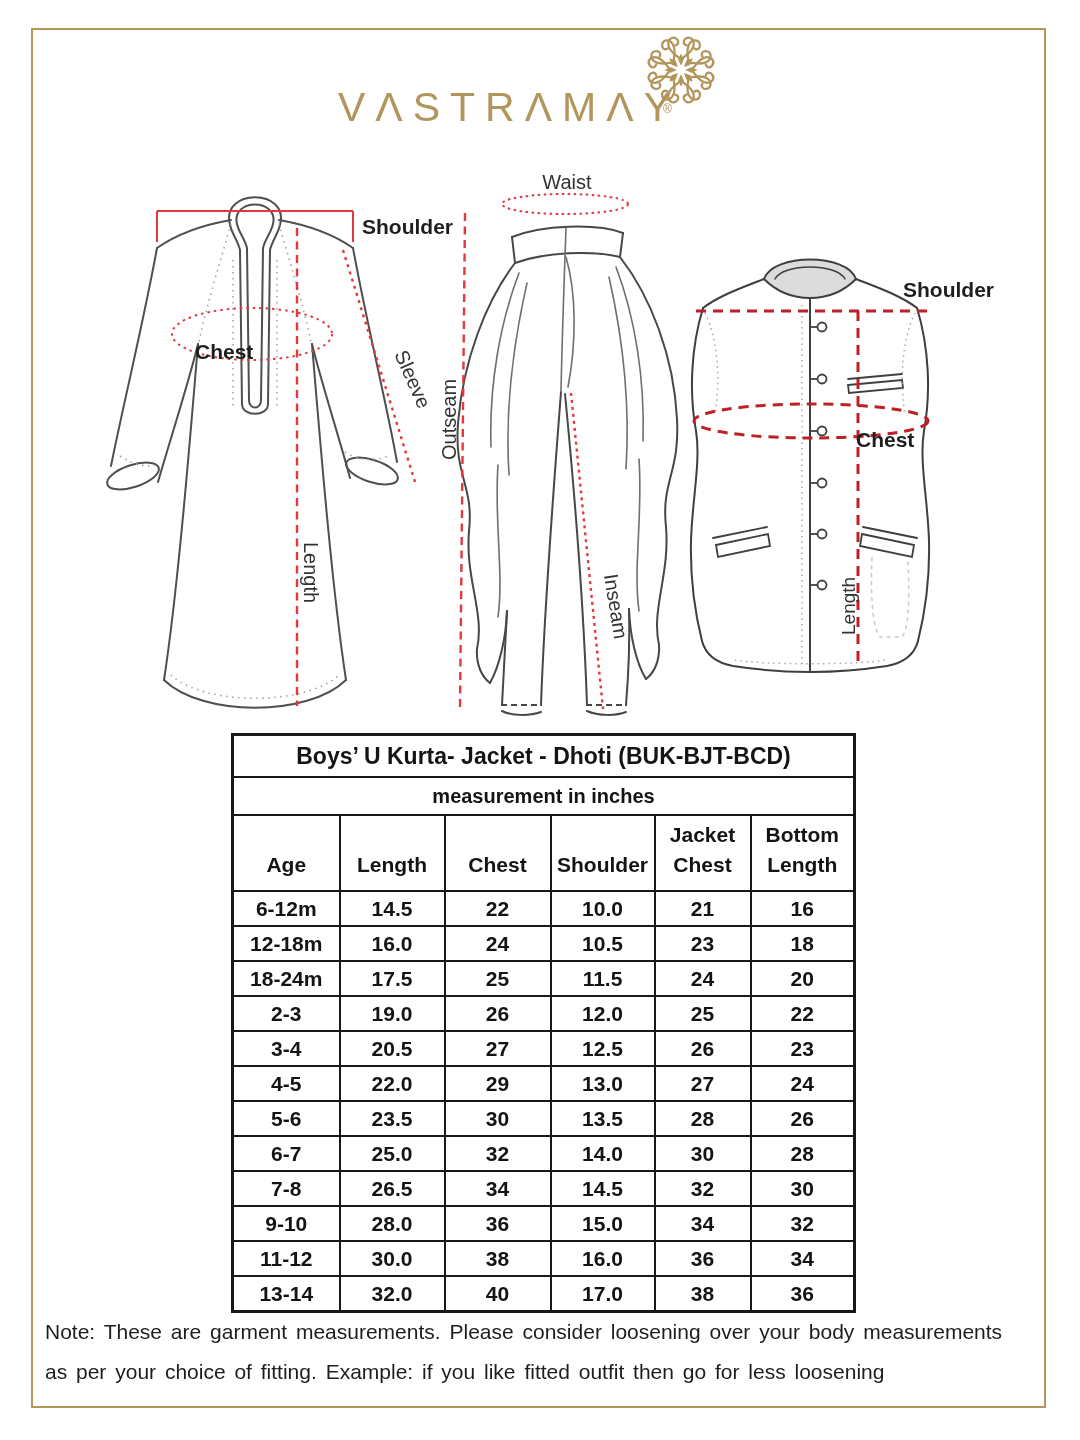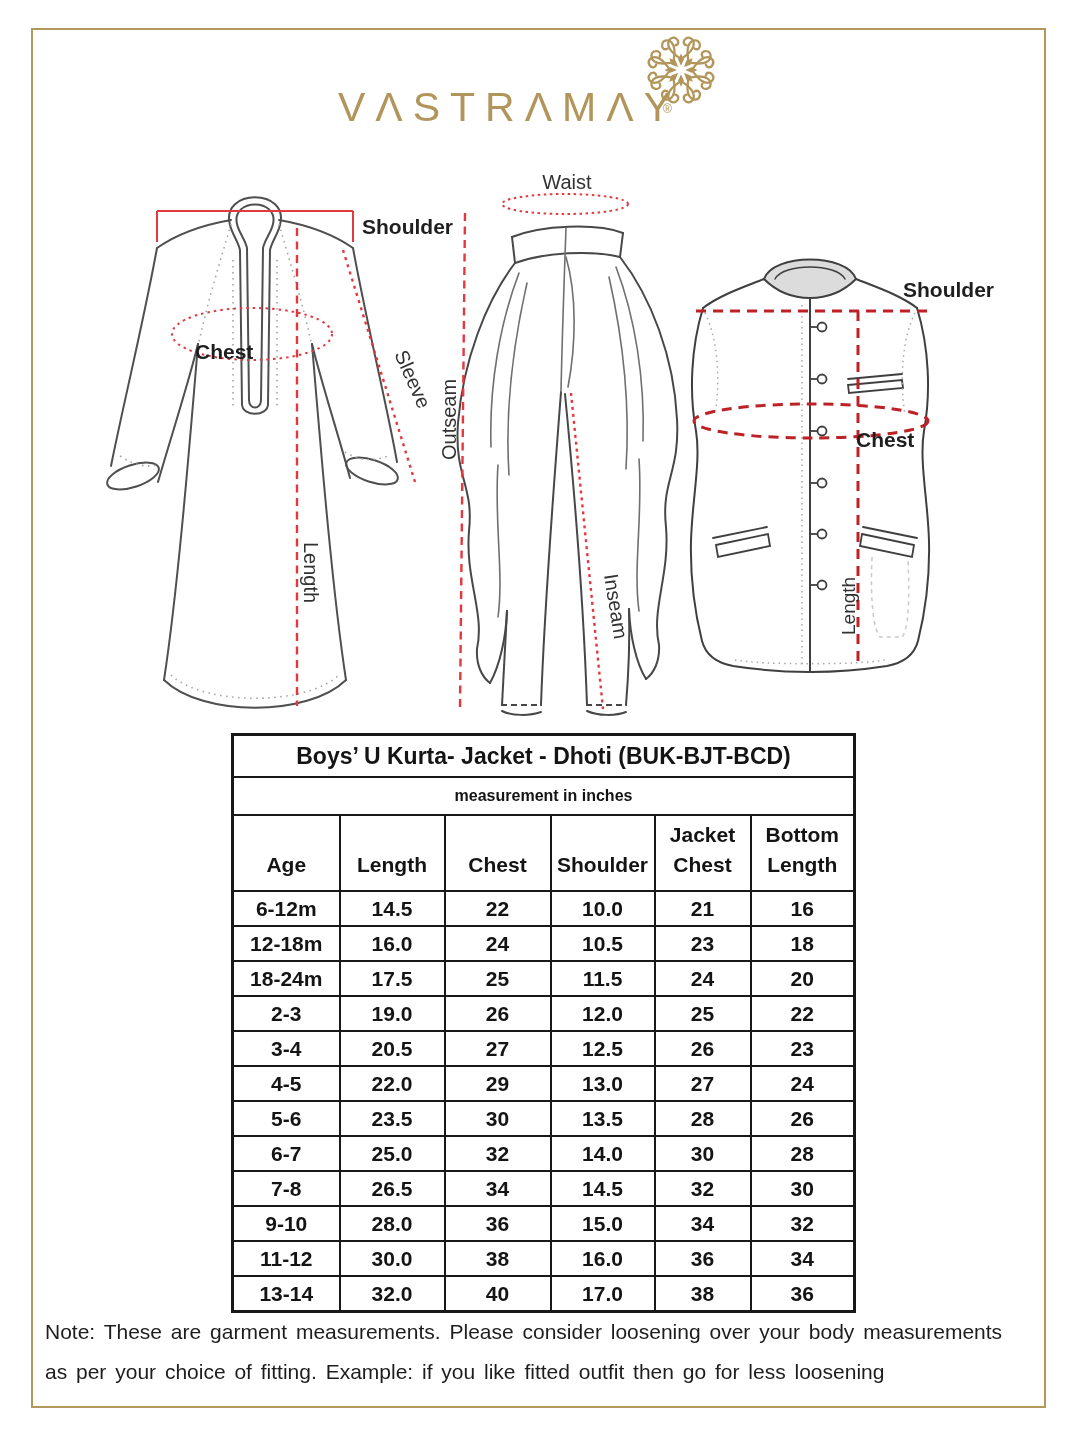--- a/index.html
+++ b/index.html
@@ -18,21 +18,21 @@
   #dhoti-svg{left:430px;top:165px;}
   #jacket-svg{left:680px;top:235px;}
   .lblB{font-family:"Liberation Sans",sans-serif;font-weight:bold;font-size:21px;fill:#1e1e1e;}
   .lbl{font-family:"Liberation Sans",sans-serif;font-size:20px;fill:#323232;}
   .lblS{font-family:"Liberation Sans",sans-serif;font-size:19px;fill:#323232;}
   
   .sizetable{position:absolute;left:231px;top:733px;width:622px;border-collapse:collapse;
              table-layout:fixed;border:3px solid #181818;color:#141414;font-weight:bold;}
   .sizetable th,.sizetable td{border:2px solid #181818;text-align:center;padding:0;}
   .t-title{font-size:23px;height:40px;}
-  .t-sub{font-size:16px;height:36px;}
+  .t-sub{font-size:20px;height:36px;}
   .sizetable th.colhead{height:64px;vertical-align:bottom;white-space:pre-line;
              font-size:21px;line-height:30px;padding-bottom:10px;}
   .sizetable tbody td{height:33px;font-size:21px;}
   
   .note{position:absolute;left:45px;top:1291px;width:990px;text-align:left;
         font-size:21px;line-height:40px;color:#1d1d1d;word-spacing:3px;}
 </style>
 </head>
 <body>
 

